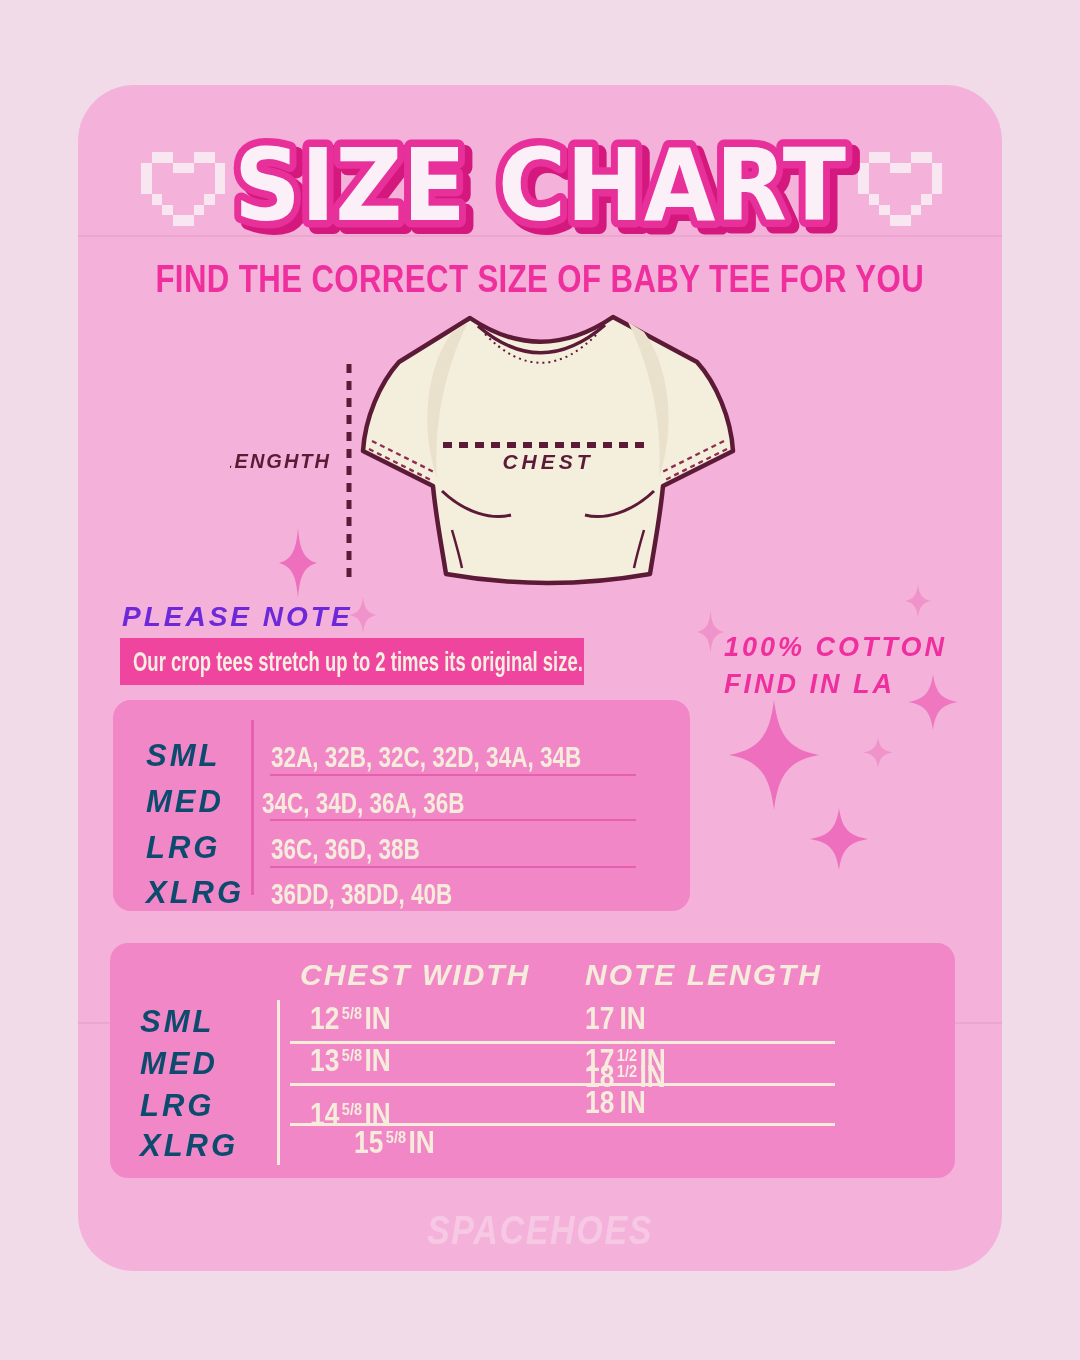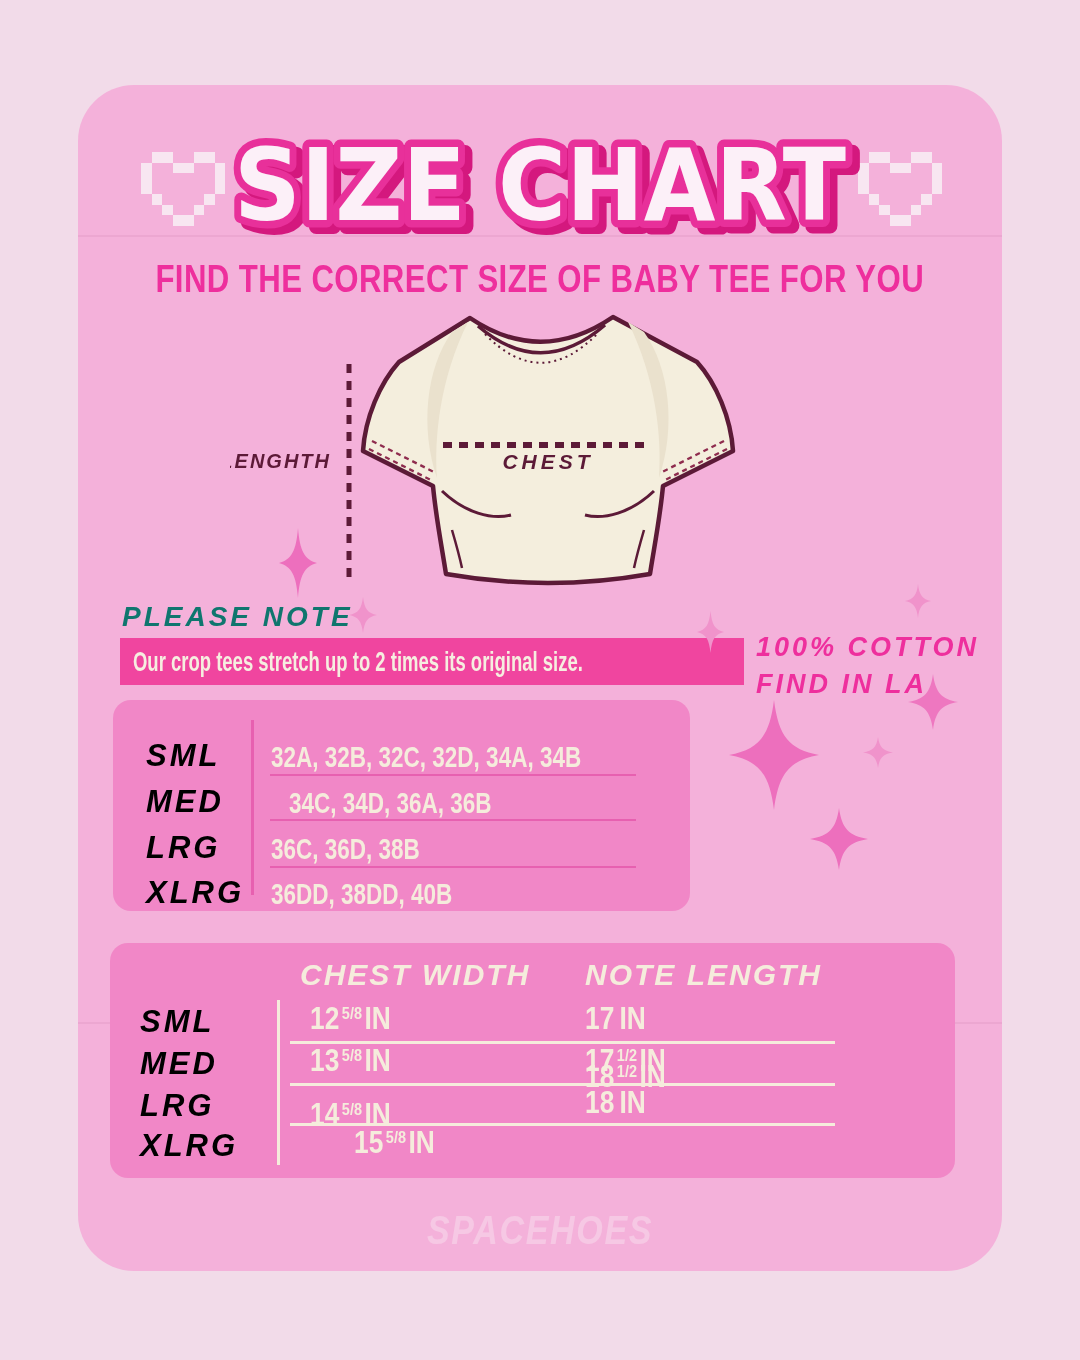--- a/index.html
+++ b/index.html
@@ -22,46 +22,46 @@
   .subtitle { position:absolute; left:0; right:0; top:258px; text-align:center; }
   .subtitle span {
     display:inline-block; transform:scaleX(0.82); transform-origin:center;
     font-size:38px; font-weight:bold; color:#ee2f9d; letter-spacing:0.5px; white-space:nowrap;
   }
 
   .tee-svg { position:absolute; left:230px; top:308px; }
 
   .note-heading {
     position:absolute; left:122px; top:601px;
-    font-size:28px; font-weight:bold; font-style:italic; color:#0f766e; letter-spacing:3px; white-space:nowrap;
+    font-size:28px; font-weight:bold; font-style:italic; color:#6d28d9; letter-spacing:3px; white-space:nowrap;
   }
   .note-bar {
-    position:absolute; left:120px; top:638px; width:624px; height:47px;
+    position:absolute; left:120px; top:638px; width:464px; height:47px;
     background:#f0459f;
   }
   .note-bar span {
     display:inline-block; transform:scaleX(0.66); transform-origin:left;
     margin-left:13px; line-height:47px; font-size:28px; font-weight:bold; color:#f6eee0; white-space:nowrap;
   }
 
   .materials {
     position:absolute; left:724px; top:629px;
-    font-size:27px; font-weight:bold; font-style:italic; color:#ee2f9d; letter-spacing:3px; line-height:37px; white-space:nowrap;margin-left:32px;
+    font-size:27px; font-weight:bold; font-style:italic; color:#ee2f9d; letter-spacing:3px; line-height:37px; white-space:nowrap;
   }
 
   .sparkle { position:absolute; }
   .sparkle svg { display:block; width:100%; height:100%; }
 
   .panel { position:absolute; background:#f187c7; border-radius:18px; }
   .panel-1 { left:113px; top:700px; width:577px; height:211px; }
   .panel-2 { left:110px; top:943px; width:845px; height:235px; }
 
   .size-label {
     position:absolute; font-size:31px; font-weight:bold; font-style:italic;
-    color:#000000; letter-spacing:3px; line-height:31px; white-space:nowrap;
+    color:#0c4a6e; letter-spacing:3px; line-height:31px; white-space:nowrap;
   }
   .val {
     position:absolute; white-space:nowrap; color:#f5ecdc; font-weight:bold; line-height:32px;
   }
   .val > span.inner { display:inline-block; transform-origin:left; white-space:nowrap; }
   .bra-val { font-size:30px; }
   .bra-val > span.inner { transform:scaleX(0.75); }
   .meas-val { font-size:31px; }
   .meas-val > span.inner { transform:scaleX(0.85); }
   .frac { font-size:17px; position:relative; top:-10px; margin:0 3px; }
@@ -211,21 +211,21 @@
       </svg>
     </div>
 
   <div class="panel panel-1"></div>
   <div class="v-divider-1"></div>
   <span class="size-label" style="left:146px; top:740px;">SML</span>
   <span class="size-label" style="left:146px; top:786px;">MED</span>
   <span class="size-label" style="left:146px; top:832px;">LRG</span>
   <span class="size-label" style="left:146px; top:877px;">XLRG</span>
   <span class="val bra-val" style="left:271px; top:741px;"><span class="inner">32A, 32B, 32C, 32D, 34A, 34B</span></span>
-  <span class="val bra-val" style="left:289px; top:787px;"><span class="inner">34C, 34D, 36A, 36B</span></span>
+  <span class="val bra-val" style="left:262px; top:787px;"><span class="inner">34C, 34D, 36A, 36B</span></span>
   <span class="val bra-val" style="left:271px; top:833px;"><span class="inner">36C, 36D, 38B</span></span>
   <span class="val bra-val" style="left:271px; top:878px;"><span class="inner">36DD, 38DD, 40B</span></span>
   <div class="h-sep-1" style="top:774px;"></div>
   <div class="h-sep-1" style="top:819px;"></div>
   <div class="h-sep-1" style="top:866px;"></div>
 
   <div class="panel panel-2"></div>
   <div class="col-header" style="left:300px;text-align:right;">CHEST WIDTH</div>
   <div class="col-header" style="left:585px;">NOTE LENGTH</div>
   <div class="v-divider-2"></div>

